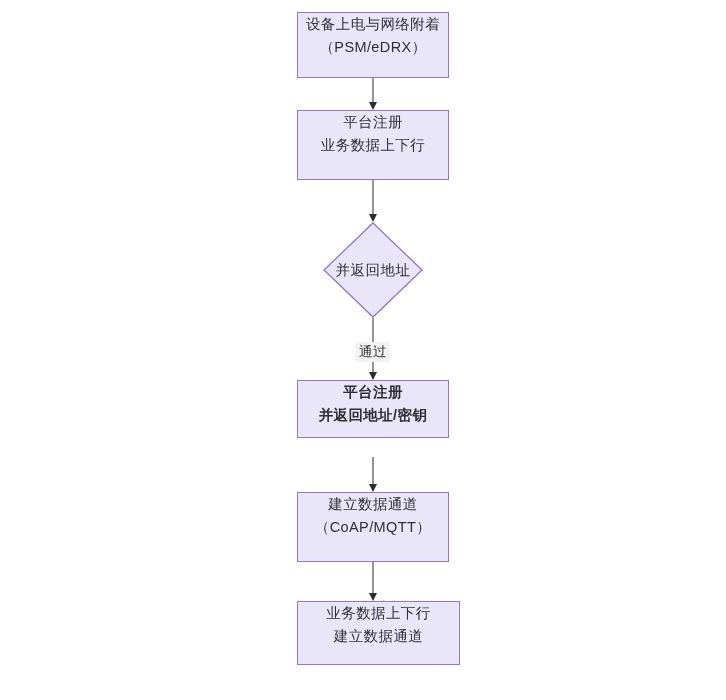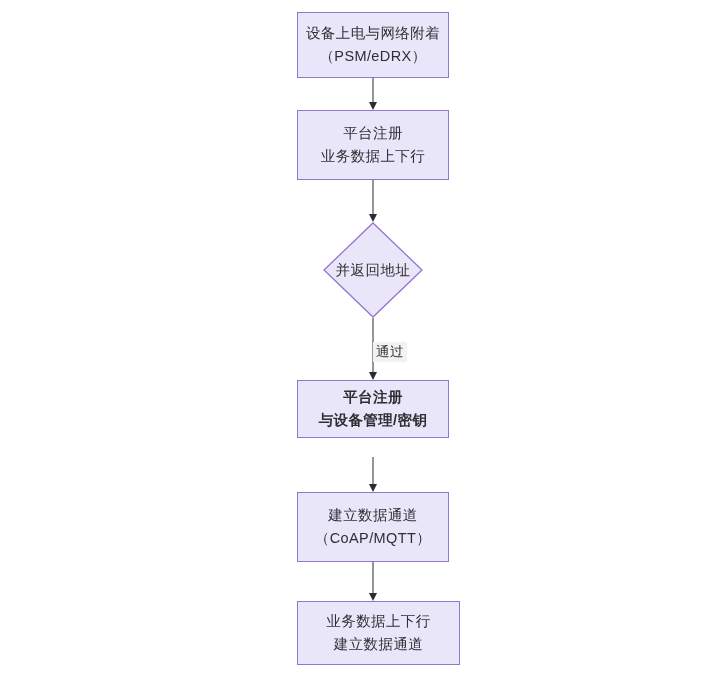--- a/index.html
+++ b/index.html
@@ -20,21 +20,21 @@
   }
   
   .node-box {
     position: absolute;
     box-sizing: border-box;
     background: #e9e6fa;
     border: 1.4px solid #9575d0;
     display: flex;
     flex-direction: column;
     align-items: center;
-    justify-content: center;
+    justify-content: flex-start;
     color: #2f2f33;
     font-size: 14.5px;
     line-height: 1.62;
     text-align: center;
     letter-spacing: 0.4px;
     white-space: nowrap;
   }
   .node-box .line2 { display: block; }
 
   
@@ -91,21 +91,21 @@
         <polygon points="4,24 12,24 8,32" class="edge-head"></polygon>
       </svg></div>
     <div class="edge" style="left: 365px; top: 180px; width: 16px; height: 42px;"><svg width="16" height="42" viewBox="0 0 16 42">
         <line x1="8" y1="0" x2="8" y2="35" class="edge-line"></line>
         <polygon points="4,34 12,34 8,42" class="edge-head"></polygon>
       </svg></div>
     <div class="edge" style="left: 365px; top: 318px; width: 16px; height: 62px;"><svg width="16" height="62" viewBox="0 0 16 62">
         <line x1="8" y1="0" x2="8" y2="55" class="edge-line"></line>
         <polygon points="4,54 12,54 8,62" class="edge-head"></polygon>
       </svg></div>
-    <div class="edge-label" style="left: 373px; top: 352px; margin-left: 17px;">通过</div>
+    <div class="edge-label" style="left: 373px; top: 352px;">通过</div>
     <div class="edge" style="left: 365px; top: 457px; width: 16px; height: 35px;"><svg width="16" height="35" viewBox="0 0 16 35">
         <line x1="8" y1="0" x2="8" y2="28" class="edge-line"></line>
         <polygon points="4,27 12,27 8,35" class="edge-head"></polygon>
       </svg></div>
     <div class="edge" style="left: 365px; top: 562px; width: 16px; height: 39px;"><svg width="16" height="39" viewBox="0 0 16 39">
         <line x1="8" y1="0" x2="8" y2="32" class="edge-line"></line>
         <polygon points="4,31 12,31 8,39" class="edge-head"></polygon>
       </svg></div>
     <div class="node-box" style="left: 297px; top: 12px; width: 152px; height: 66px;">
       <span>设备上电与网络附着</span>
@@ -116,21 +116,21 @@
       <span class="line2">业务数据上下行</span>
     </div>
     <div class="node-diamond" style="left: 323px; top: 222px; width: 100px; height: 96px;">
       <svg class="dia-shape" width="100" height="96" viewBox="0 0 100 96">
         <polygon points="50,1 99,48 50,95 1,48" fill="#e9e6fa" stroke="#9575d0" stroke-width="1.3"></polygon>
       </svg>
       <div class="dia-label">并返回地址</div>
     </div>
     <div class="node-box" style="left: 297px; top: 380px; width: 152px; height: 58px; font-weight: bold;">
       <span>平台注册</span>
-      <span class="line2">与设备管理/密钥</span>
+      <span class="line2">并返回地址/密钥</span>
     </div>
     <div class="node-box" style="left: 297px; top: 492px; width: 152px; height: 70px;">
       <span>建立数据通道</span>
       <span class="line2">（CoAP/MQTT）</span>
     </div>
     <div class="node-box" style="left: 297px; top: 601px; width: 163px; height: 64px;">
       <span>业务数据上下行</span>
       <span class="line2">建立数据通道</span>
     </div>
   </div>

